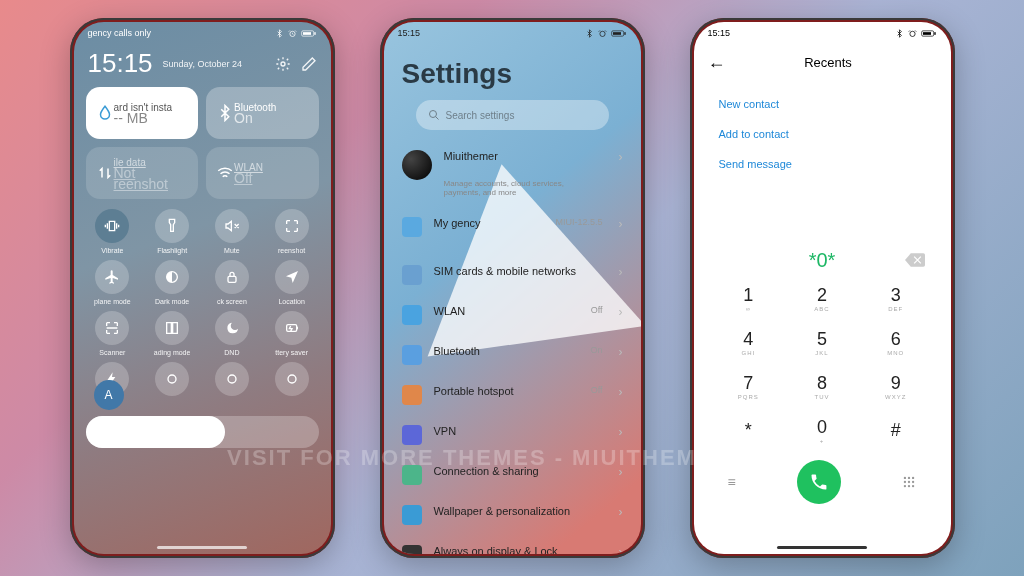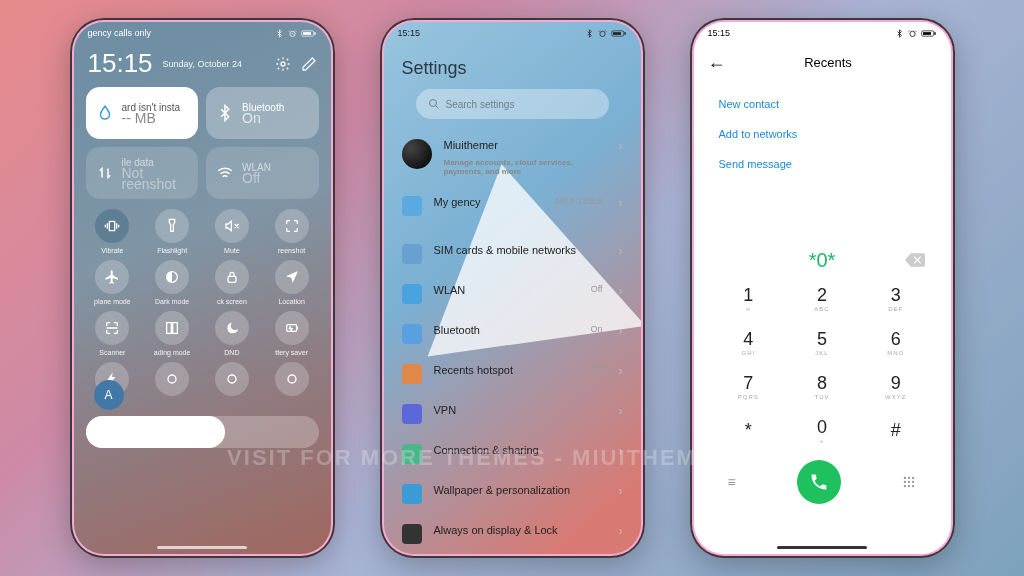--- a/index.html
+++ b/index.html
@@ -1,56 +1,56 @@
 <!DOCTYPE html>
 <html><head>
 <meta charset="utf-8">
 <style>
   * { box-sizing: border-box; margin: 0; padding: 0; font-family: -apple-system, Helvetica, Arial, sans-serif; }
   body { width: 1024px; height: 576px; background: linear-gradient(135deg,#e88a8b 0%,#cd8aa6 30%,#aab4d5 55%,#7ea2bc 100%); position: relative; overflow: hidden; }
   .watermark { position:absolute; left:0; right:0; bottom:105px; text-align:center; color:rgba(255,255,255,0.25); font-size:22px; font-weight:900; letter-spacing:2px; z-index:50; pointer-events:none; text-transform:uppercase;}
   .phones { display:flex; justify-content:center; gap:45px; padding:20px 30px; height:100%; align-items:center;}
-  .phone { width:265px; height:540px; border-radius:34px; background:#f9a8d4; padding:4px; box-shadow:0 8px 30px rgba(0,0,0,.25), inset 0 0 0 2px #3a3a3a; position:relative;}
+  .phone { width:265px; height:540px; border-radius:34px; background:#7f1d1d; padding:4px; box-shadow:0 8px 30px rgba(0,0,0,.25), inset 0 0 0 2px #3a3a3a; position:relative;}
   .screen { width:100%; height:100%; border-radius:30px; overflow:hidden; position:relative;}
   
   .p1 { background:linear-gradient(160deg,#6c8da4 0%,#7f95a5 40%,#8f7b80 70%,#a0675f 100%);}
   .sb { display:flex; justify-content:space-between; align-items:center; height:22px; padding:0 14px; color:#fff; font-size:9px;}
   .sb .icons { display:flex; gap:4px; align-items:center;}
   .timebar{display:flex;align-items:center;gap:10px;padding:4px 14px 8px;color:#fff;}
   .timebar .tm{font-size:26px;font-weight:300;}
   .timebar .dt{font-size:9px;opacity:.9;}
   .timebar .spacer{flex:1;}
   .timebar .ic{width:16px;height:16px;opacity:.9;}
   .tiles{display:grid;grid-template-columns:1fr 1fr;gap:8px;padding:0 12px;}
-  .tile{height:52px;border-radius:14px;display:flex;align-items:center;padding:0 10px;gap:8px;color:#fff;}
+  .tile{height:52px;border-radius:14px;display:flex;align-items:center;padding:0 10px;color:#fff;}
   .tile.white{background:#fff;color:#555;}
   .tile.glass{background:rgba(255,255,255,.28);}
-  .tile.glass2{background:rgba(255,255,255,.15);}
+  .tile.glass2{background:rgba(255,255,255,.15);text-decoration:underline;}
   .tile .ticon{width:18px;height:18px;flex-shrink:0;}
   .tile .txt{font-size:10px;line-height:11px;}
   .tile .txt .sub{font-size:14px;opacity:.7;}
   .toggles{display:grid;grid-template-columns:repeat(4,1fr);gap:6px;padding:10px 12px;color:#fff;text-align:center;}
   .tg{display:flex;flex-direction:column;align-items:center;gap:4px;}
   .tg .circ{width:34px;height:34px;border-radius:50%;background:rgba(255,255,255,.22);display:flex;align-items:center;justify-content:center;}
   .tg.on .circ{background:#5d7e93;}
   .tg .lbl{font-size:7px;opacity:.9;}
   .brightness{margin:6px 12px 0;height:32px;border-radius:18px;background:rgba(255,255,255,.25);position:relative;}
   .brightness .fill{position:absolute;left:0;top:0;bottom:0;width:60%;background:#fff;border-radius:18px;}
   .auto{position:absolute;left:20px;bottom:38px;width:30px;height:30px;border-radius:50%;background:#4178a8;color:#fff;font-size:12px;display:flex;align-items:center;justify-content:center;}
   .home-ind{position:absolute;bottom:5px;left:50%;transform:translateX(-50%);width:90px;height:3px;border-radius:2px;background:rgba(255,255,255,.7);}
   
   .p2{background:linear-gradient(140deg,#98c4de 0%,#7bb0d3 40%,#d87a73 90%);position:relative;}
   .p2 .tri1{position:absolute;top:140px;left:30px;width:0;height:0;border-left:100px solid transparent;border-right:120px solid transparent;border-bottom:180px solid rgba(255,255,255,.85);transform:rotate(-8deg);opacity:.9;}
   .p2 .sb{color:#222;}
-  .p2 h1{font-size:18px;font-weight:400;color:#2a3a45;padding:14px 18px 10px;}
+  .p2 h1{font-size:28px;font-weight:700;color:#2a3a45;padding:14px 18px 10px;}
   .search{margin:0 32px 10px;height:30px;border-radius:15px;background:rgba(255,255,255,.35);display:flex;align-items:center;padding:0 12px;color:#6e7f8a;font-size:10px;gap:6px;}
   .srow{display:flex;padding:10px 18px;gap:12px;position:relative;}
   .srow .ric{width:20px;height:20px;flex-shrink:0;border-radius:4px;}
   .srow .rtxt{flex:1;font-size:11px;color:#222;}
-  .srow .rsub{font-size:8px;color:#888;margin-top:7px;font-weight:bold;}
+  .srow .rsub{font-size:8px;color:#888;margin-top:17px;}
   .srow .rval{font-size:9px;color:#999;}
   .srow .chev{color:#bbb;font-size:12px;margin-left:4px;}
   .acct .ric{width:30px;height:30px;border-radius:50%;background:radial-gradient(circle at 30% 30%,#444,#000);}
   .gap{height:8px;}
   
   .p3{background:#fff;}
   .p3 .sb{color:#000;}
   .phead{display:flex;align-items:center;padding:8px 14px;gap:14px;color:#000;}
   .phead .back{font-size:18px;}
   .phead .tt{flex:1;text-align:center;font-size:13px;font-weight:500;margin-right:20px;}
@@ -360,21 +360,21 @@
               <span class="chev">›</span>
             </div>
             <div class="srow">
               <div class="ric" style="background:#5a9fe0"></div>
               <div class="rtxt">Bluetooth</div>
               <span class="rval">On</span>
               <span class="chev">›</span>
             </div>
             <div class="srow">
               <div class="ric" style="background:#e0874a"></div>
-              <div class="rtxt">Recents hotspot</div>
+              <div class="rtxt">Portable hotspot</div>
               <span class="rval">Off</span>
               <span class="chev">›</span>
             </div>
             <div class="srow">
               <div class="ric" style="background:#5c67d8"></div>
               <div class="rtxt">VPN</div>
               <span class="chev">›</span>
             </div>
             <div class="srow">
               <div class="ric" style="background:#4cb58a"></div>
@@ -414,21 +414,21 @@
               <rect x="20" y="4" width="2" height="4" fill="#000"></rect>
             </svg>
      </span>
    </div>
    <div class="phead">
      <span class="back">←</span>
      <span class="tt">Recents</span>
    </div>
    <div class="links">
      <div>New contact</div>
-     <div>Add to networks</div>
+     <div>Add to contact</div>
      <div>Send message</div>
    </div>
    <div class="dialdisp">
      <span>*0*</span>
      <span class="del">
        <svg width="20" height="14" viewBox="0 0 24 16" fill="#ccc">
               <path d="M7 0L0 8l7 8h15a2 2 0 002-2V2a2 2 0 00-2-2z"></path>
               <path d="M11 4l8 8M19 4l-8 8" stroke="#fff" stroke-width="1.5"></path>
             </svg>
      </span>

